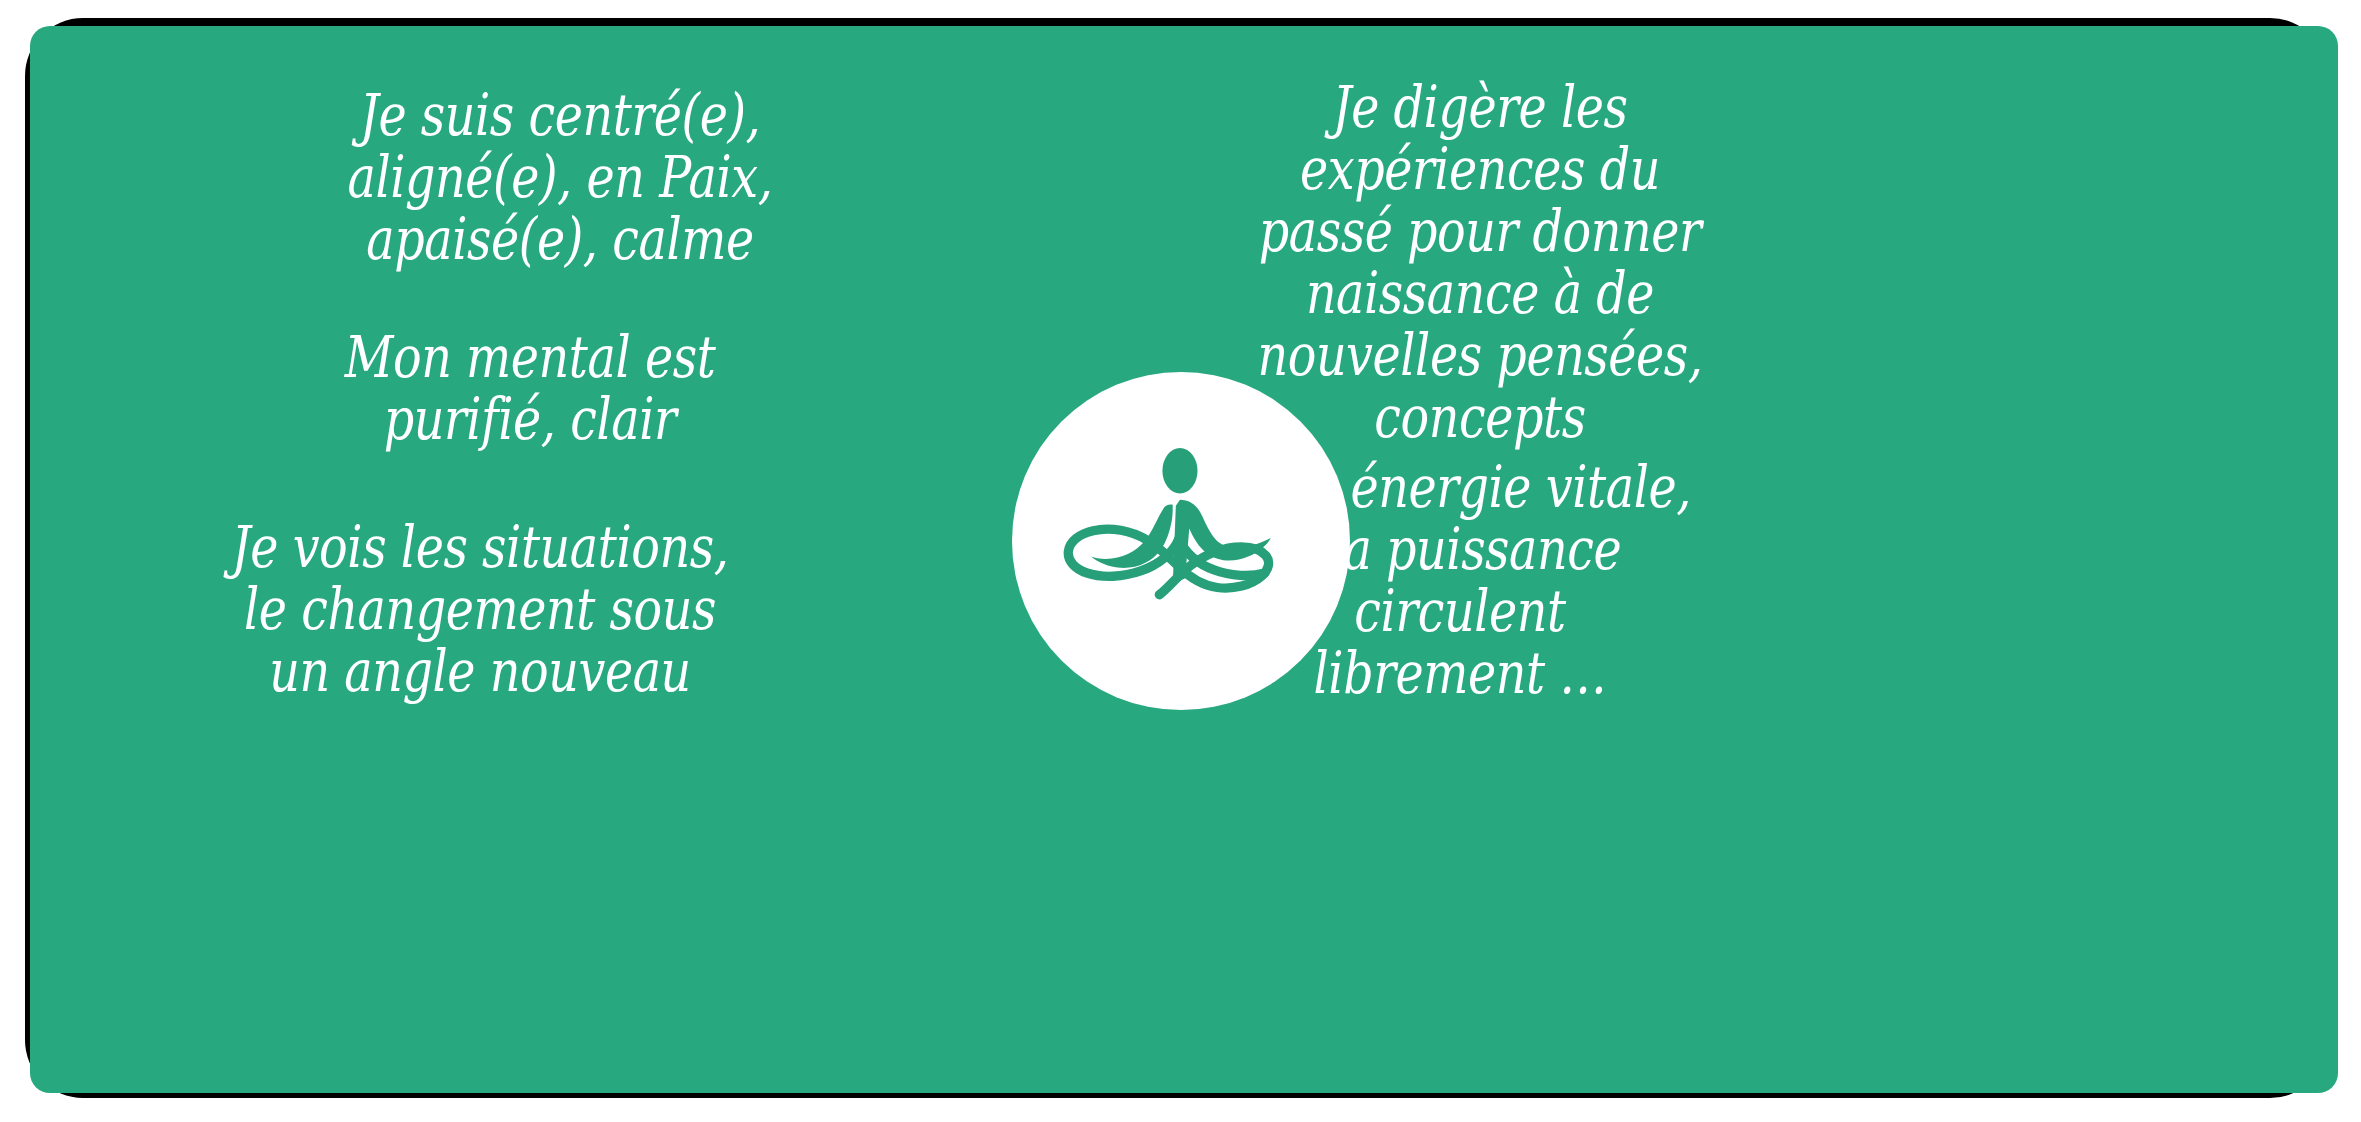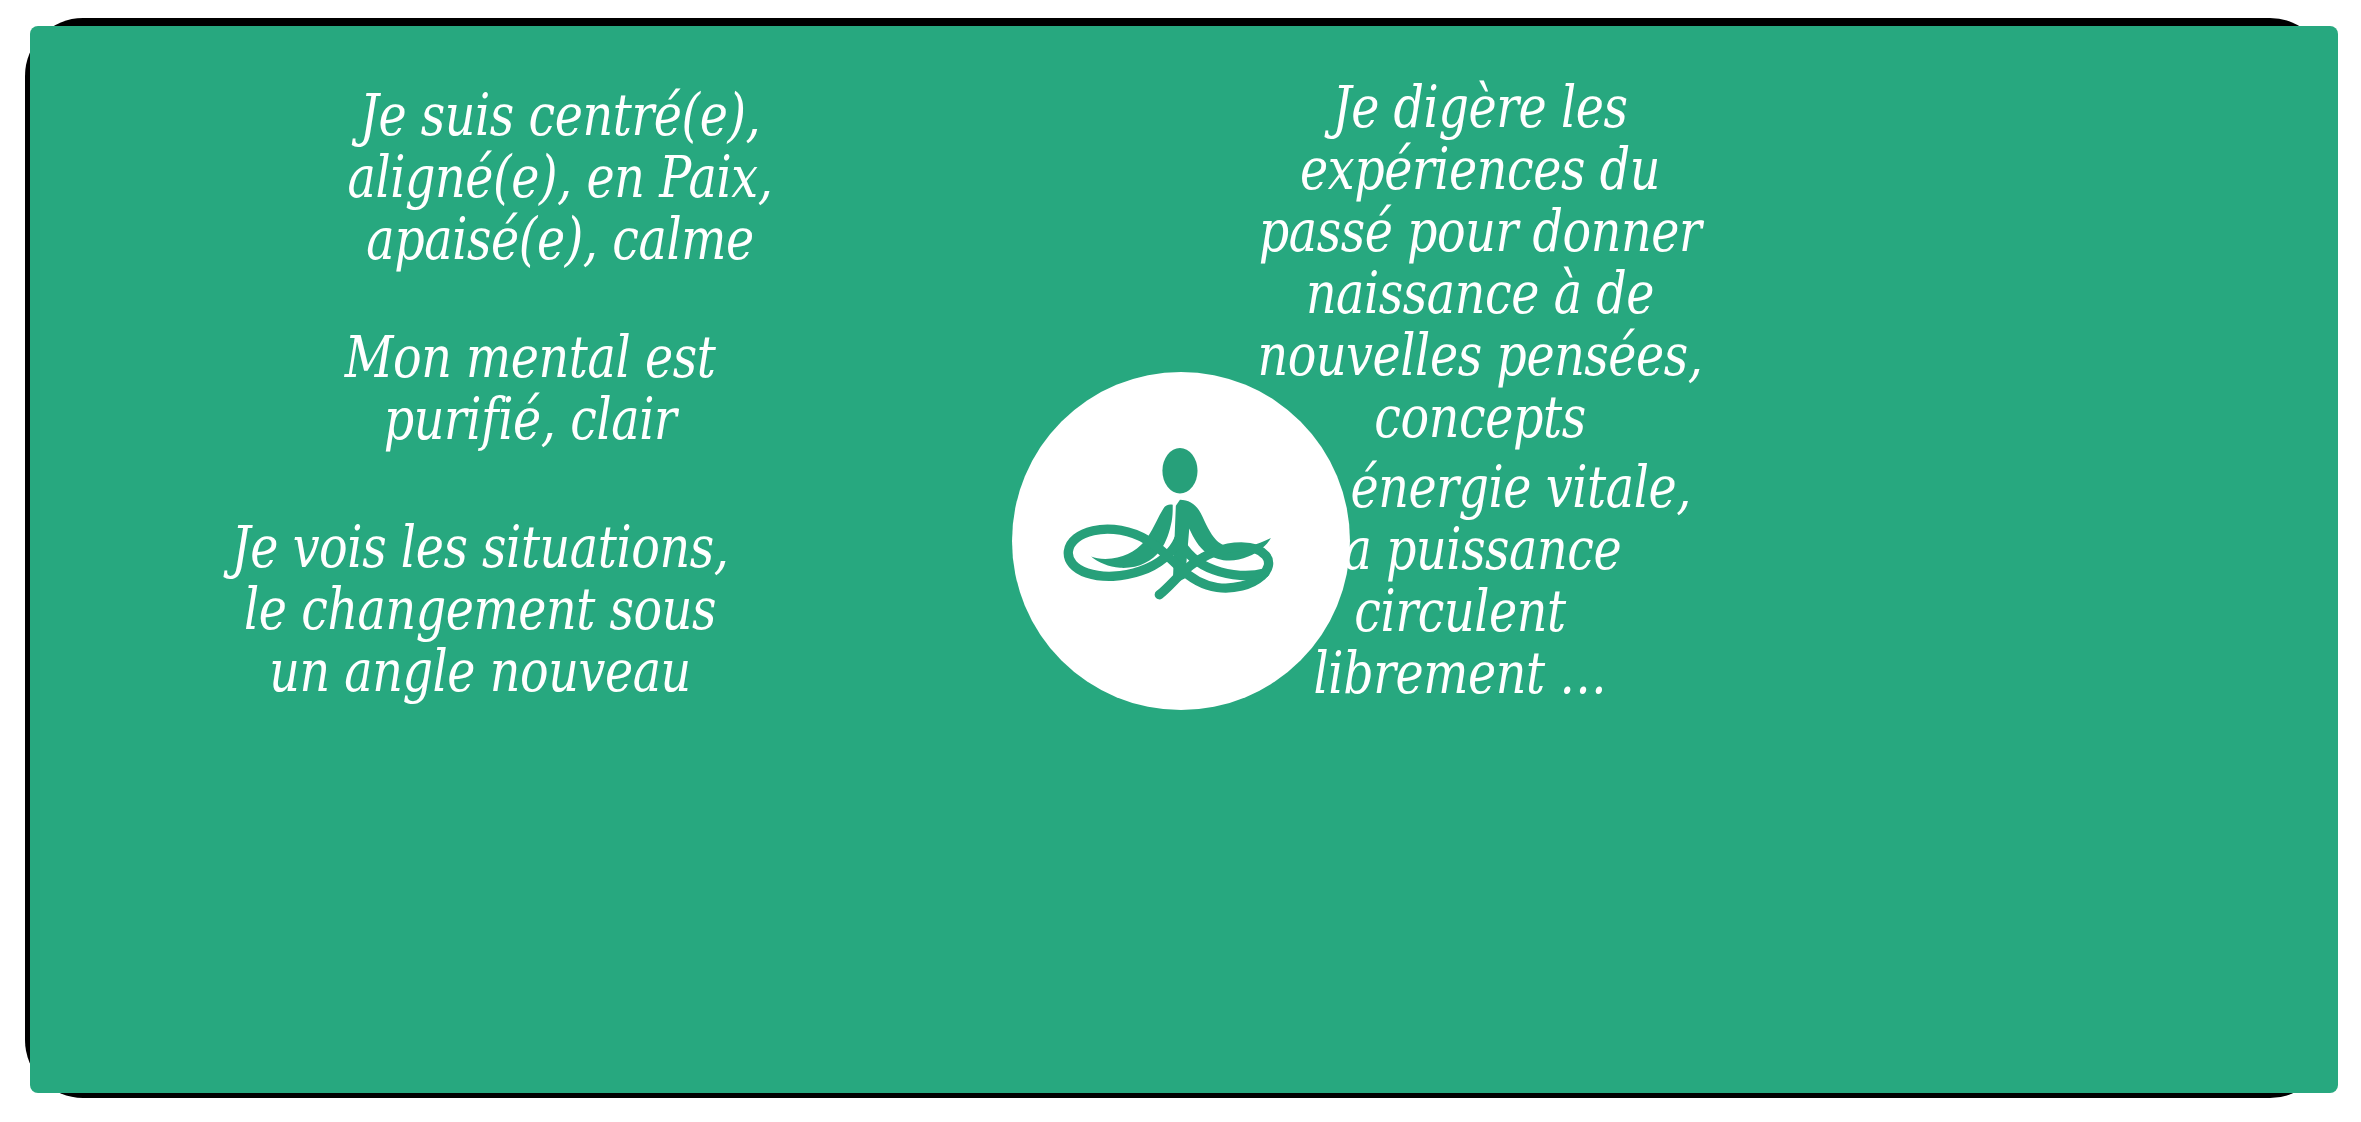--- a/index.html
+++ b/index.html
@@ -33,21 +33,21 @@
   }
 
   
   #card {
     position: absolute;
     left: 30px;
     top: 26px;
     width: 2308px;
     height: 1067px;
     background: #27a87f;
-    border-radius: 8px;
+    border-radius: 20px;
     overflow: hidden;
   }
 
   .aff-text {
     position: absolute;
     color: #ffffff;
     font-family: "DejaVu Serif", serif;
     font-style: italic;
     font-weight: 400;
     font-size: 58px;

